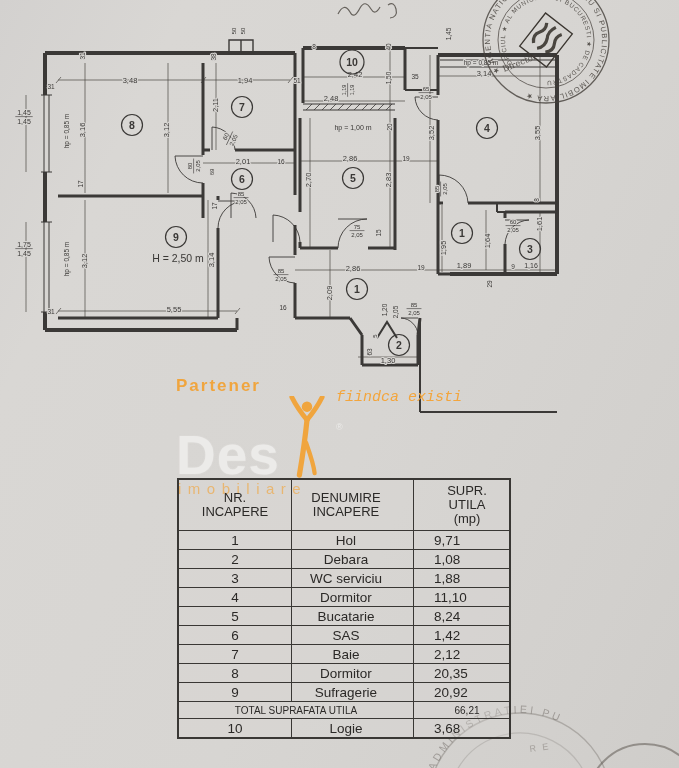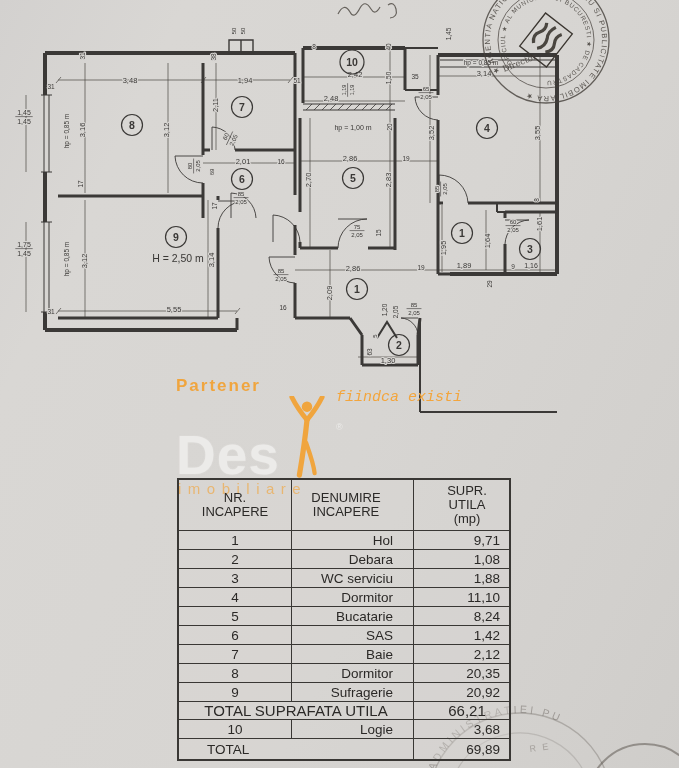--- a/index.html
+++ b/index.html
@@ -24,23 +24,23 @@
   .recap-title{position:absolute;left:170px;top:444px;width:260px;text-align:center;z-index:2;
                font-size:23px;font-weight:bold;color:#3a3836;letter-spacing:0.5px;}
   
   .recap-table{position:absolute;left:177px;top:478px;z-index:2;border-collapse:collapse;
                color:#2b2927;background:rgba(218,216,213,.35);}
   .recap-table td,.recap-table th{border:1.6px solid #393734;font-weight:normal;
                font-size:13.5px;padding:0 20px;height:18px;}
   .recap-table{border:2.5px solid #393734;}
   .recap-table th{font-size:13px;line-height:1.1;height:50px;text-align:center;}
   .col-nr{width:72px;text-align:center;}
-  .col-name{width:94px;text-align:right;padding-left:7px !important;}
-  .col-area{width:66px;text-align:right;padding-right:9px !important;}
-  .row-subtotal td{font-size:15px;text-align:center;height:16px;}
+  .col-name{width:94px;text-align:center;padding-left:7px !important;}
+  .col-area{width:66px;padding-right:9px !important;}
+  .row-subtotal td{font-size:10px;text-align:center;height:16px;}
   .row-total td{height:20px;}
   .total-label{text-align:left;padding-left:28px !important;}
 </style>
 </head>
 <body>
 
 <div id="page">
 
   <svg id="plan-svg" width="679" height="768" viewBox="0 0 679 768">
     <defs>
@@ -523,20 +523,16 @@
     <tbody>
       <tr class="row-subtotal">
         <td colspan="2">TOTAL SUPRAFATA UTILA</td>
         <td class="col-area">66,21</td>
       </tr>
       <tr>
         <td class="col-nr">10</td>
         <td class="col-name">Logie</td>
         <td class="col-area">3,68</td>
       </tr>
-      <tr class="row-total">
-        <td colspan="2" class="total-label">TOTAL</td>
-        <td class="col-area">69,89</td>
-      </tr>
     </tbody>
   </table>
 
 </div>
 
 </body></html>

